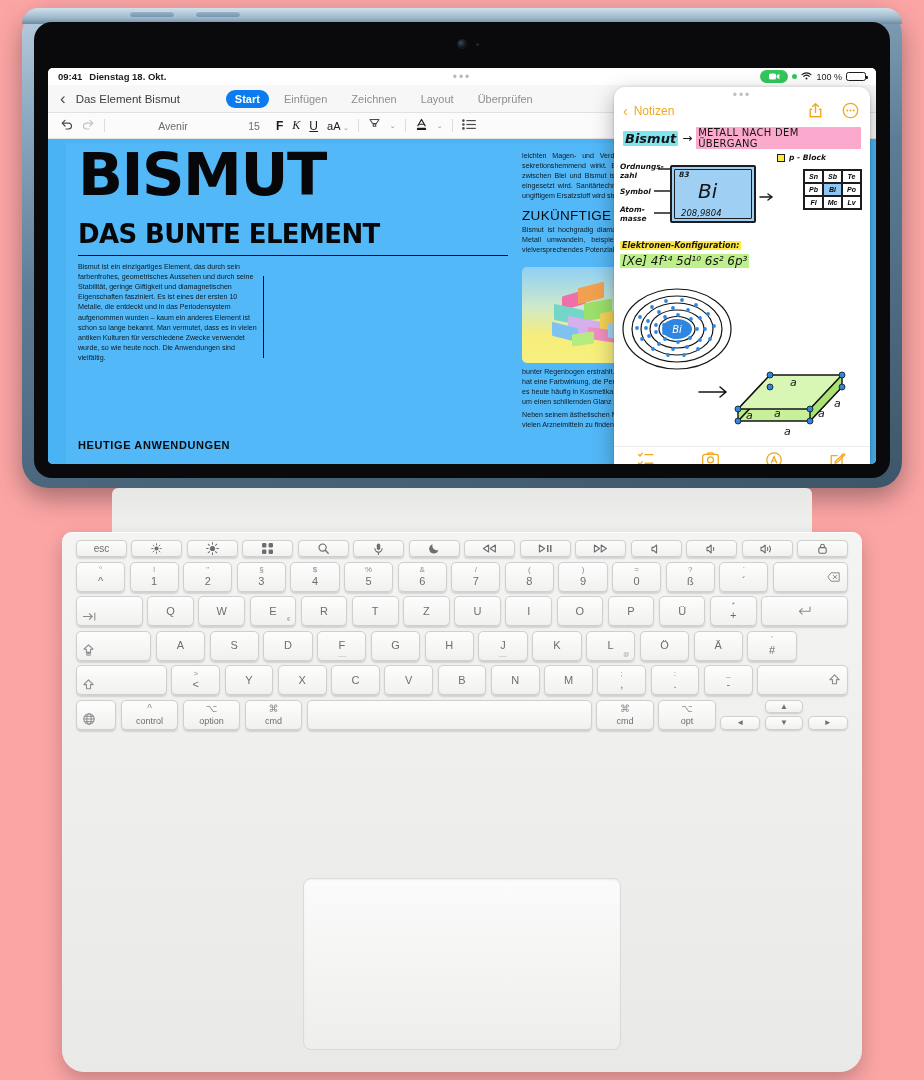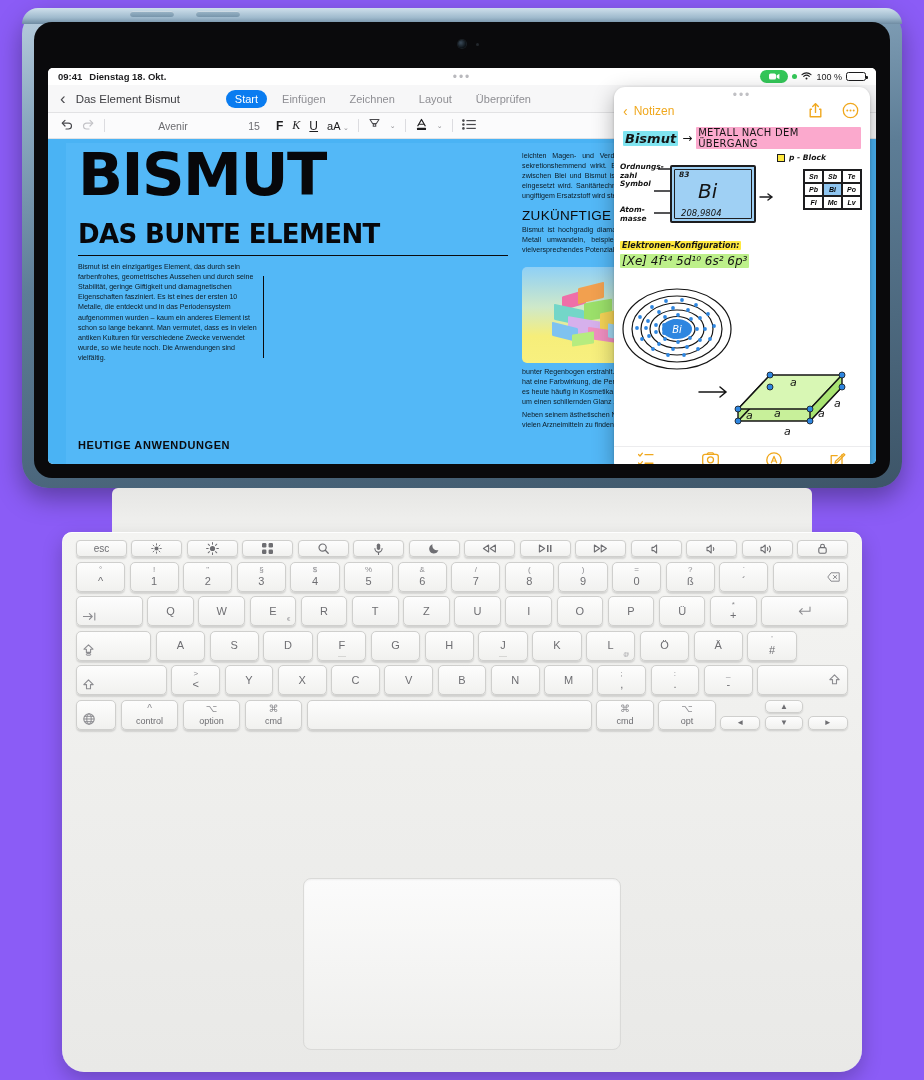--- a/index.html
+++ b/index.html
@@ -3,21 +3,21 @@
 <meta charset="utf-8">
 <style>
   * { box-sizing: border-box; margin: 0; padding: 0; }
   html, body {
     width: 924px; height: 1080px;
     background: #ffffff;
     font-family: "Liberation Sans", sans-serif;
     overflow: hidden;
   }
 
-  #stage { position: relative; width: 924px; height: 1080px; background: #8b5cf6; }
+  #stage { position: relative; width: 924px; height: 1080px; background: #fca5a5; }
 
   
   #ipad-device {
     position: absolute; left: 22px; top: 8px; width: 880px; height: 480px;
     border-radius: 26px;
     background: linear-gradient(170deg,#b9cede 0%, #8aa8bf 18%, #5d7d96 45%, #3d5568 100%);
     padding: 12px 12px 12px 12px;
     box-shadow: 0 10px 26px rgba(0,0,0,.35);
   }
   #ipad-bezel {
@@ -88,21 +88,21 @@
   #app-navbar {
     height: 28px; background: #f7f7f8; display: flex; align-items: center;
     padding: 0 12px; gap: 10px; border-bottom: 0.5px solid #e2e2e4;
   }
   #back-chevron { color: #4c4c50; font-size: 17px; line-height: 1; font-weight: 300; }
   #doc-title { font-size: 11.5px; color: #3c3c40; }
   #tabs { display: flex; align-items: center; gap: 6px; margin-left: 36px; }
   .tab {
     font-size: 11px; color: #8e8e93; padding: 3px 9px; border-radius: 11px;
   }
-  .tab.active { background: #0a7cf0; color: #fff; font-weight: normal; }
+  .tab.active { background: #0a7cf0; color: #fff; font-weight: bold; }
   #navbar-more { margin-left: auto; color: #8e8e93; letter-spacing: 1.5px; font-size: 12px; }
 
   #format-bar {
     height: 26px; background: #fbfbfc; display: flex; align-items: center;
     padding: 0 12px; gap: 9px; border-bottom: 0.5px solid #e2e2e4;
     font-size: 11px; color: #4a4a4e;
   }
   .fmt-icon { color: #5a5a5e; font-size: 13px; }
   .fmt-icon.dim { color: #c3c3c7; }
   .fmt-sep { width: 1px; height: 13px; background: #dcdce0; }
@@ -538,21 +538,21 @@
           <div id="notes-body">
 
             <div style="display:flex; align-items:center; gap:4px; margin-top:1px;">
               <span class="hand hw-title hl hl-cyan">Bismut</span>
               <span class="hand" style="font-size:12px">→</span>
               <span class="hand hw-caps hl hl-pink">METALL NACH DEM ÜBERGANG</span>
             </div>
 
             <div class="hand hw-lbl" style="position:absolute; left:6px; top:40px; white-space:pre-line; line-height:1.15">Ordnungs-
 zahl</div>
-            <div class="hand hw-lbl" style="position:absolute; left:6px; top:56px">Symbol</div>
+            <div class="hand hw-lbl" style="position:absolute; left:6px; top:64px">Symbol</div>
             <div class="hand hw-lbl" style="position:absolute; left:6px; top:83px; white-space:pre-line; line-height:1.15">Atom-
 masse</div>
 
             <svg style="position:absolute; left:0; top:0; width:256px; height:140px; pointer-events:none">
               <path d="M44 46 H56" stroke="#1d1d1f" stroke-width="1.4" fill="none"></path>
               <path d="M40 68 H56" stroke="#1d1d1f" stroke-width="1.4" fill="none"></path>
               <path d="M40 90 H56" stroke="#1d1d1f" stroke-width="1.4" fill="none"></path>
               <path d="M146 74 h12 m-4 -3 l4 3 l-4 3" stroke="#1d1d1f" stroke-width="1.4" fill="none" stroke-linecap="round"></path>
             </svg>
 

